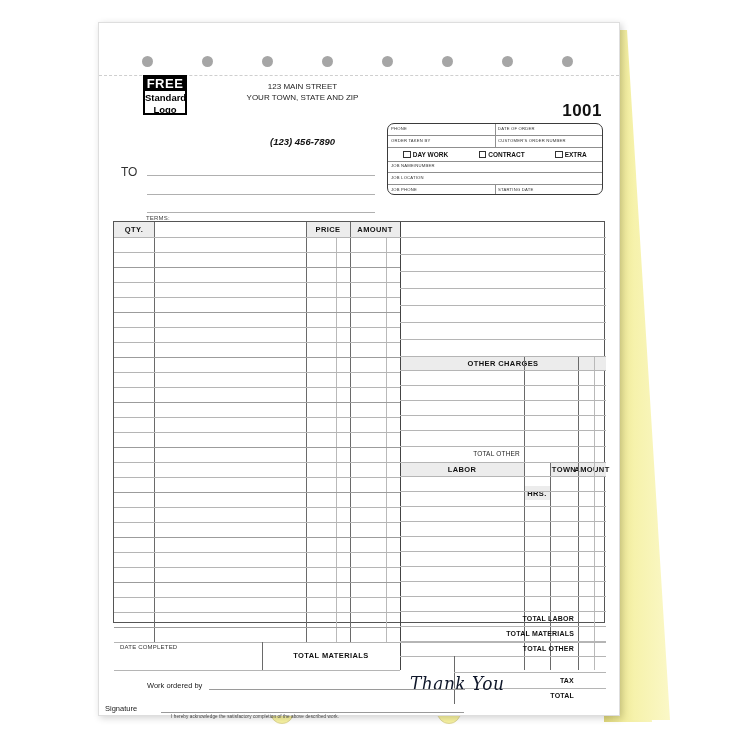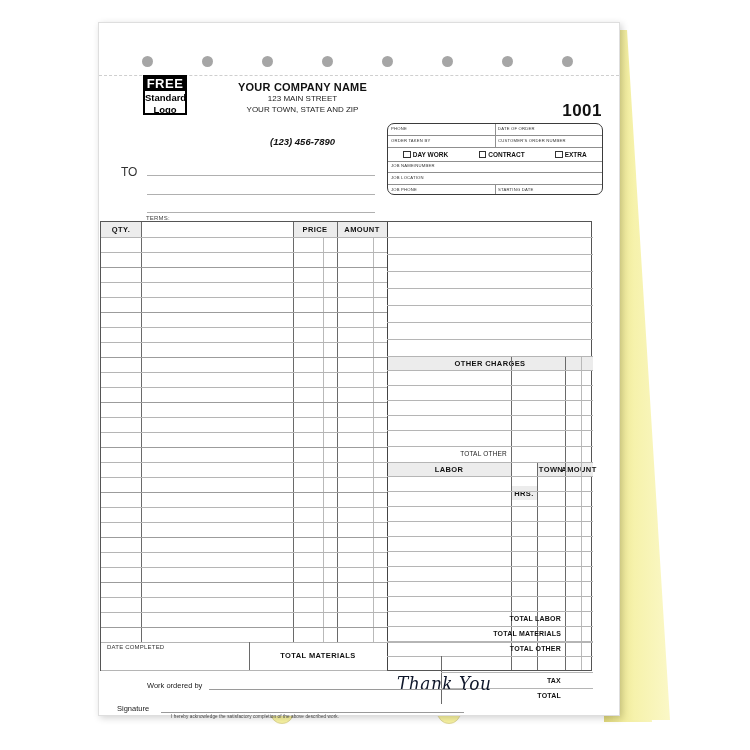--- a/index.html
+++ b/index.html
@@ -85,21 +85,21 @@
   .ilab{font-size:4.2px;color:#333;padding:1.5px 0 0 3px;letter-spacing:.2px;
         text-transform:uppercase;}
   .vdiv{position:absolute;top:0;height:100%;width:0;border-left:1px solid #8f8f8f;}
   .cbrow{position:absolute;left:0;width:100%;display:flex;
          align-items:center;justify-content:space-around;
          border-bottom:1px solid #8f8f8f;}
   .cb{display:flex;align-items:center;gap:2px;font-size:6.5px;font-weight:bold;color:#111;}
   .cbbox{width:5.5px;height:5.5px;border:1px solid #333;background:#fff;}
 
   
-  #grid{position:absolute;left:1px;top:198px;width:492px;height:450px;
+  #grid{position:absolute;left:14px;top:198px;width:492px;height:402px;
         border:1px solid #555;box-sizing:border-box;background:#fff;}
   .hdr{position:absolute;background:#ececec;box-sizing:border-box;
        font-size:7.5px;font-weight:bold;color:#111;letter-spacing:.4px;
        display:flex;align-items:center;justify-content:center;}
   .rowline{position:absolute;height:0;border-top:1px solid #b5b5b5;}
   .rowline.alt{border-top-color:#9c9c9c;}
   .col{position:absolute;width:0;border-left:1px solid #6a6a6a;}
   .col.thin{border-left:1px solid #b9b9b9;}
   .col.heavy{border-left:1.4px solid #444;}
   .totlabel{position:absolute;font-size:7px;font-weight:bold;color:#111;
@@ -143,21 +143,20 @@
 
     <div id="invnum">1001</div>
 
     <div id="logo">
       <div class="free">FREE</div>
       <div class="std">Standard</div>
       <div class="std">Logo</div>
     </div>
 
     <div id="company">
-      <div class="cname">YOUR COMPANY NAME</div>
       <div class="caddr">123 MAIN STREET</div>
       <div class="caddr">YOUR TOWN, STATE AND ZIP</div>
     </div>
     <div id="phone">(123) 456-7890</div>
 
     <div id="tolabel">TO</div>
     <div class="toline" style="top:152px;"></div>
     <div class="toline" style="top:171px;"></div>
     <div class="toline" style="top:189px;"></div>
     <div id="terms">TERMS:</div>
@@ -314,19 +313,19 @@
 
       <div class="sigsmall" style="left:6px;top:422px;">DATE COMPLETED</div>
       <div class="col" style="left:148px;top:420px;height:28px;"></div>
       <div class="rowline" style="left:0;top:448px;width:286px;"></div>
       <div class="hdr" style="left:148px;top:420px;width:138px;height:27px;background:transparent;font-size:7.5px;">TOTAL MATERIALS</div>
     </div>
 
     <div class="sigtxt" style="left:48px;top:658px;">Work ordered by</div>
     <div class="sigline" style="left:110px;top:666px;width:255px;"></div>
 
-    <div class="sigtxt" style="left:18px;top:681px;">Signature</div>
+    <div class="sigtxt" style="left:6px;top:681px;">Signature</div>
     <div class="sigline" style="left:62px;top:689px;width:303px;"></div>
 
     <div class="discl" style="left:72px;top:691px;">I hereby acknowledge the satisfactory completion of the above described work.</div>
 
   </div>
 </div>
 
 </body></html>

